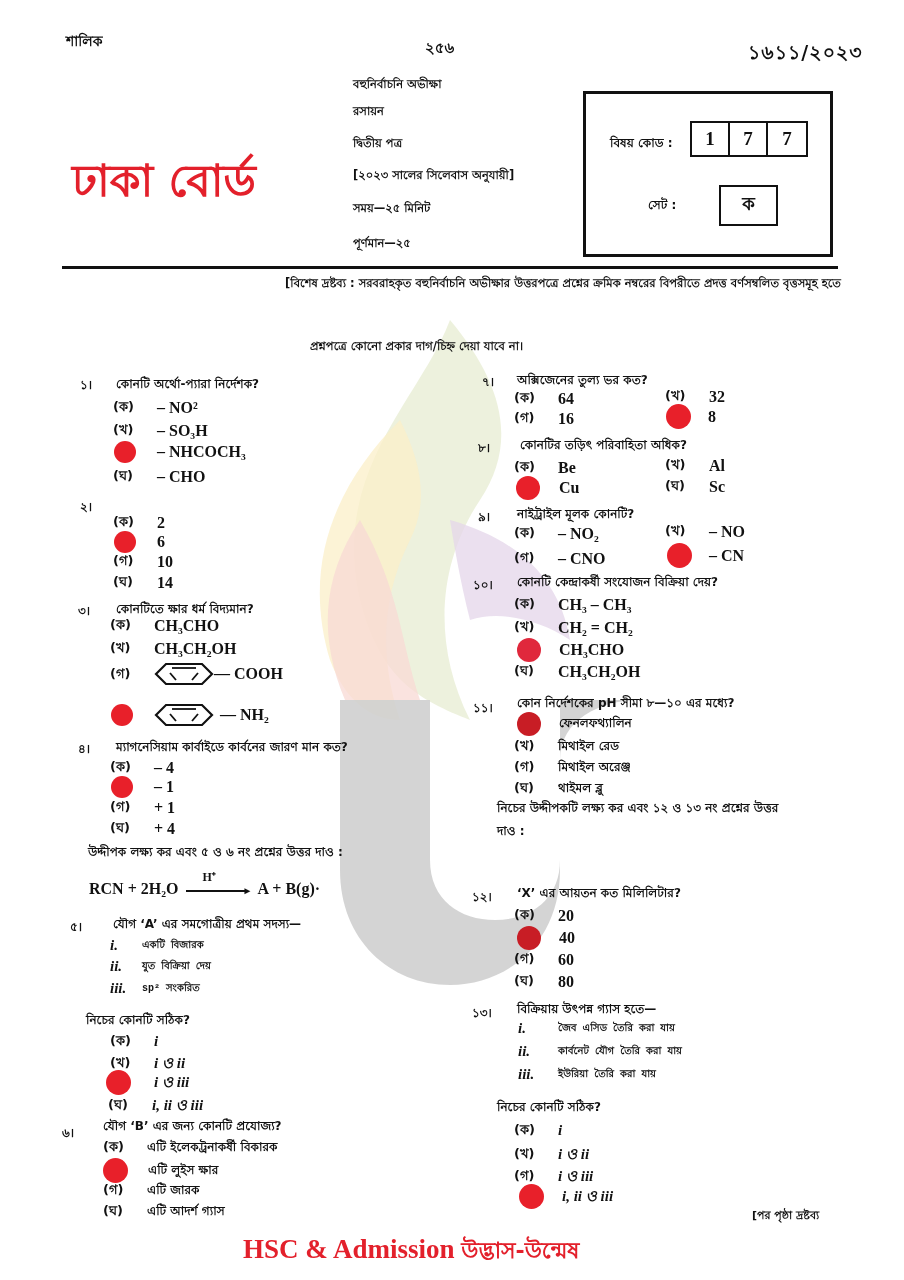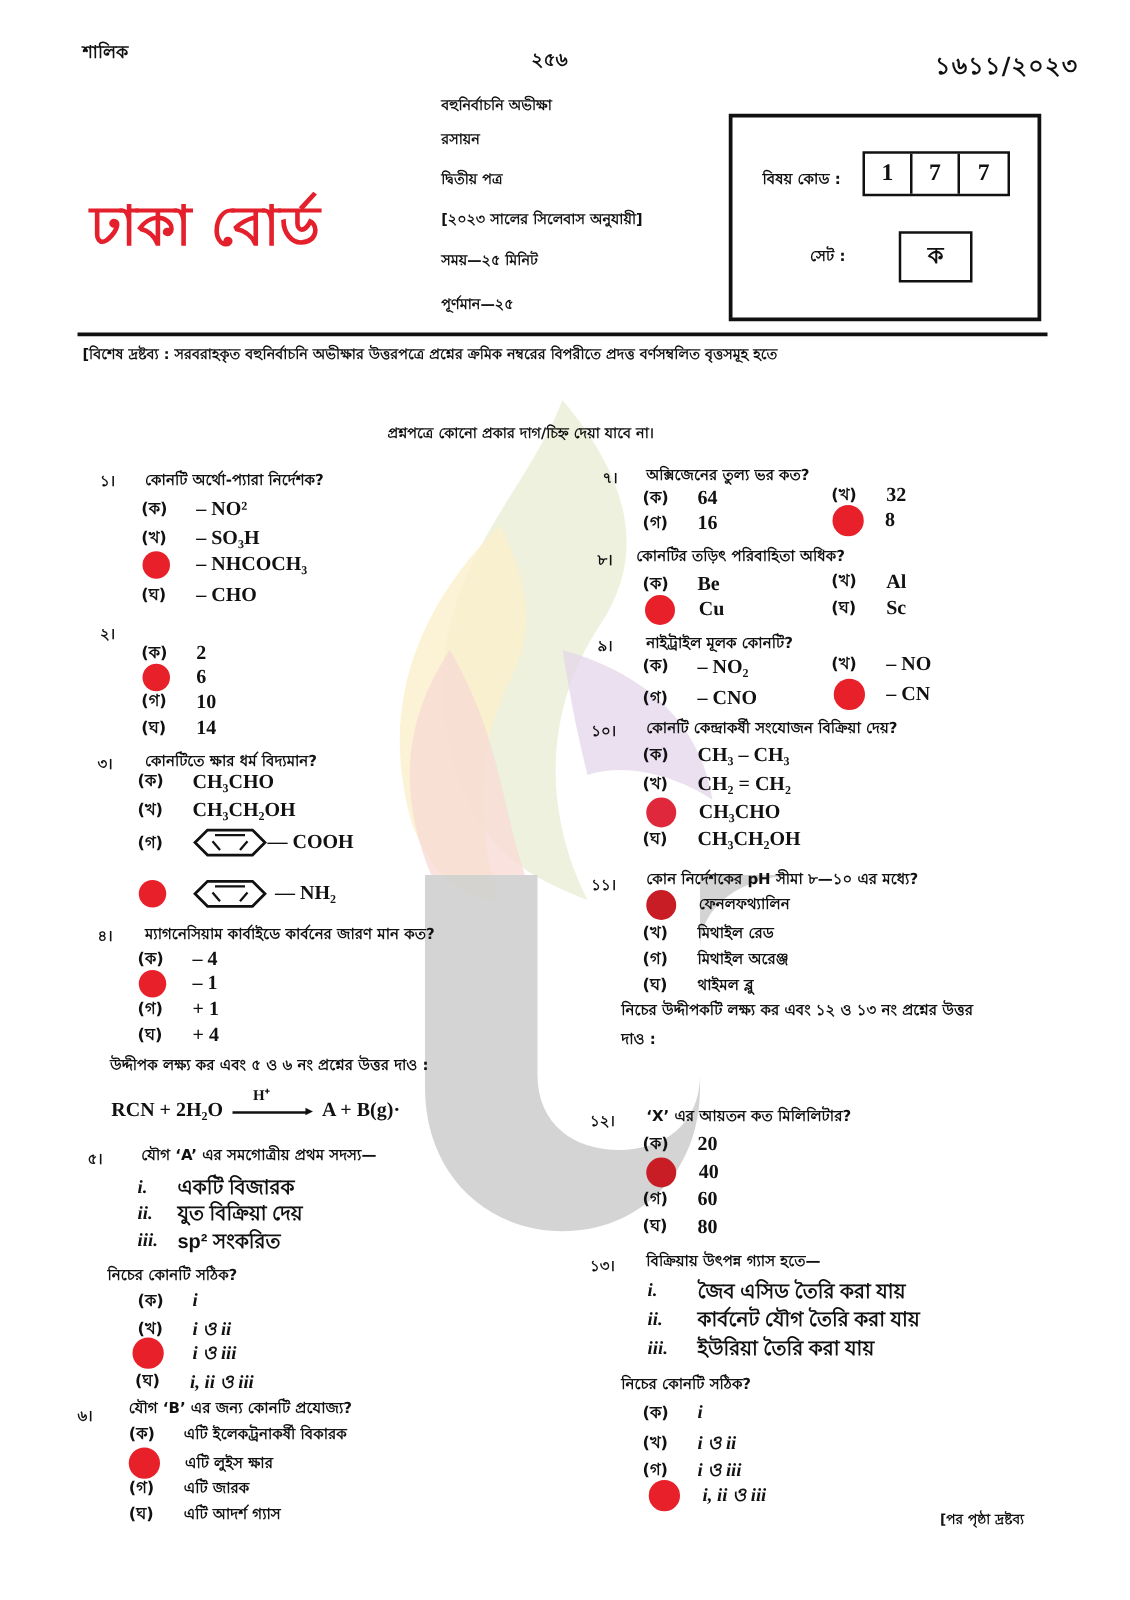--- a/index.html
+++ b/index.html
@@ -22,35 +22,35 @@
   .meta { left: 338px; font-size: 11.5px; margin-left: 15px; }
   .codebox { left: 583px; top: 91px; width: 250px; height: 166px; border: 3px solid #111; }
   .code-label { left: 610px; top: 134px; font-size: 12px; }
   .code-cells { left: 690px; top: 121px; display: flex; border: 2.5px solid #111; }
   .code-cell { width: 38px; height: 32px; border-right: 2px solid #111; display: flex; align-items: center; justify-content: center; font-size: 19px; font-weight: bold; }
   .code-cell:last-child { border-right: none; }
   .set-label { left: 648px; top: 196px; font-size: 12px; }
   .set-box { left: 719px; top: 185px; width: 59px; height: 41px; border: 2.5px solid #111; display: flex; align-items: center; justify-content: center; font-size: 18px; }
 
   .rule { left: 62px; top: 266px; width: 776px; height: 3px; background: #111; }
-  .note { left: 66px; top: 273px; width: 775px; font-size: 11.5px; line-height: 21px; }
+  .note { left: 66px; top: 273px; width: 775px; font-size: 11.5px; line-height: 21px; text-align: right; }
   .note .indent { display: block; padding-left: 98px; }
   .nodraw { left: 310px; top: 338px; font-size: 11.5px; }
 
   .q { position: absolute; font-size: 12px; }
   .qnum { position: absolute; font-size: 12px; }
   .opt { position: absolute; font-size: 13px; display: flex; align-items: center; }
   .olabel { font-family: "DejaVu Sans", sans-serif; font-weight: bold; font-size: 13px; width: 44px; }
   .oval { font-family: "Liberation Serif", serif; font-weight: bold; font-size: 16px; }
   .oval.bn2 { font-family: "DejaVu Sans", sans-serif; font-size: 12px; }
   .dot { width: 22px; height: 22px; border-radius: 50%; background: #e8202a; margin-left: 1px; margin-right: 21px; }
   .dot.dark { background: #c81d25; }
   .roman { font-style: italic; font-weight: bold; font-family: "Liberation Serif", serif; font-size: 15px; width: 32px; display: inline-block; }
   .stmt { position: absolute; display: flex; align-items: center; }
-  .stmt-text { font-family: Liberation Sans, sans-serif; font-weight: bold; font-size: 16px; }
+  .stmt-text { font-family: Liberation Mono, monospace; font-weight: bold; font-size: 10px; }
   .eq { position: absolute; font-family: "Liberation Serif", serif; font-weight: bold; font-size: 16px; }
   .benzene { display: inline-block; vertical-align: middle; }
 
   .footer { left: 243px; top: 1233px; font-size: 27px; color: #e3202b; font-weight: bold; font-family: "Liberation Serif", serif; }
   .footer .bn-part { font-family: "DejaVu Sans", sans-serif; font-size: 22px; }
   .next { left: 752px; top: 1207px; font-size: 11px; }
 </style>
 </head>
 <body>
 
@@ -255,21 +255,21 @@
   <div class="opt" style="left:514px;top:408px">
       <span class="olabel">(গ)</span>
       <span class="oval">16</span>
     </div>
   <div class="opt" style="left:665px;top:404px">
       <span class="dot" style="width:25px;height:25px;margin-right:17px"></span>
       <span class="oval">8</span>
     </div>
 
   <div class="qnum bn" style="left:478px;top:439px">৮।</div>
-  <div class="q bn" style="left:509px;top:436px">কোনটির তড়িৎ পরিবাহিতা অধিক?</div>
+  <div class="q bn" style="left:520px;top:436px">কোনটির তড়িৎ পরিবাহিতা অধিক?</div>
   <div class="opt" style="left:514px;top:457px">
       <span class="olabel">(ক)</span>
       <span class="oval">Be</span>
     </div>
   <div class="opt" style="left:665px;top:455px">
       <span class="olabel">(খ)</span>
       <span class="oval">Al</span>
     </div>
   <div class="opt" style="left:515px;top:476px">
       <span class="dot" style="width:24px;height:24px;margin-right:19px"></span>
@@ -386,13 +386,17 @@
       <span class="olabel">(গ)</span>
       <span class="roman" style="width:auto">i ও iii</span>
     </div>
   <div class="opt" style="left:518px;top:1184px">
       <span class="dot" style="width:25px;height:25px;margin-right:18px"></span>
       <span class="roman" style="width:auto">i, ii ও iii</span>
     </div>
 
   <div class="abs bn next">[পর পৃষ্ঠা দ্রষ্টব্য</div>
 
+  <div class="abs footer">
+    <span>HSC &amp; Admission</span>
+    <span class="bn-part">উদ্ভাস-উন্মেষ</span>
+  </div>
 </div>
 
 </body></html>

